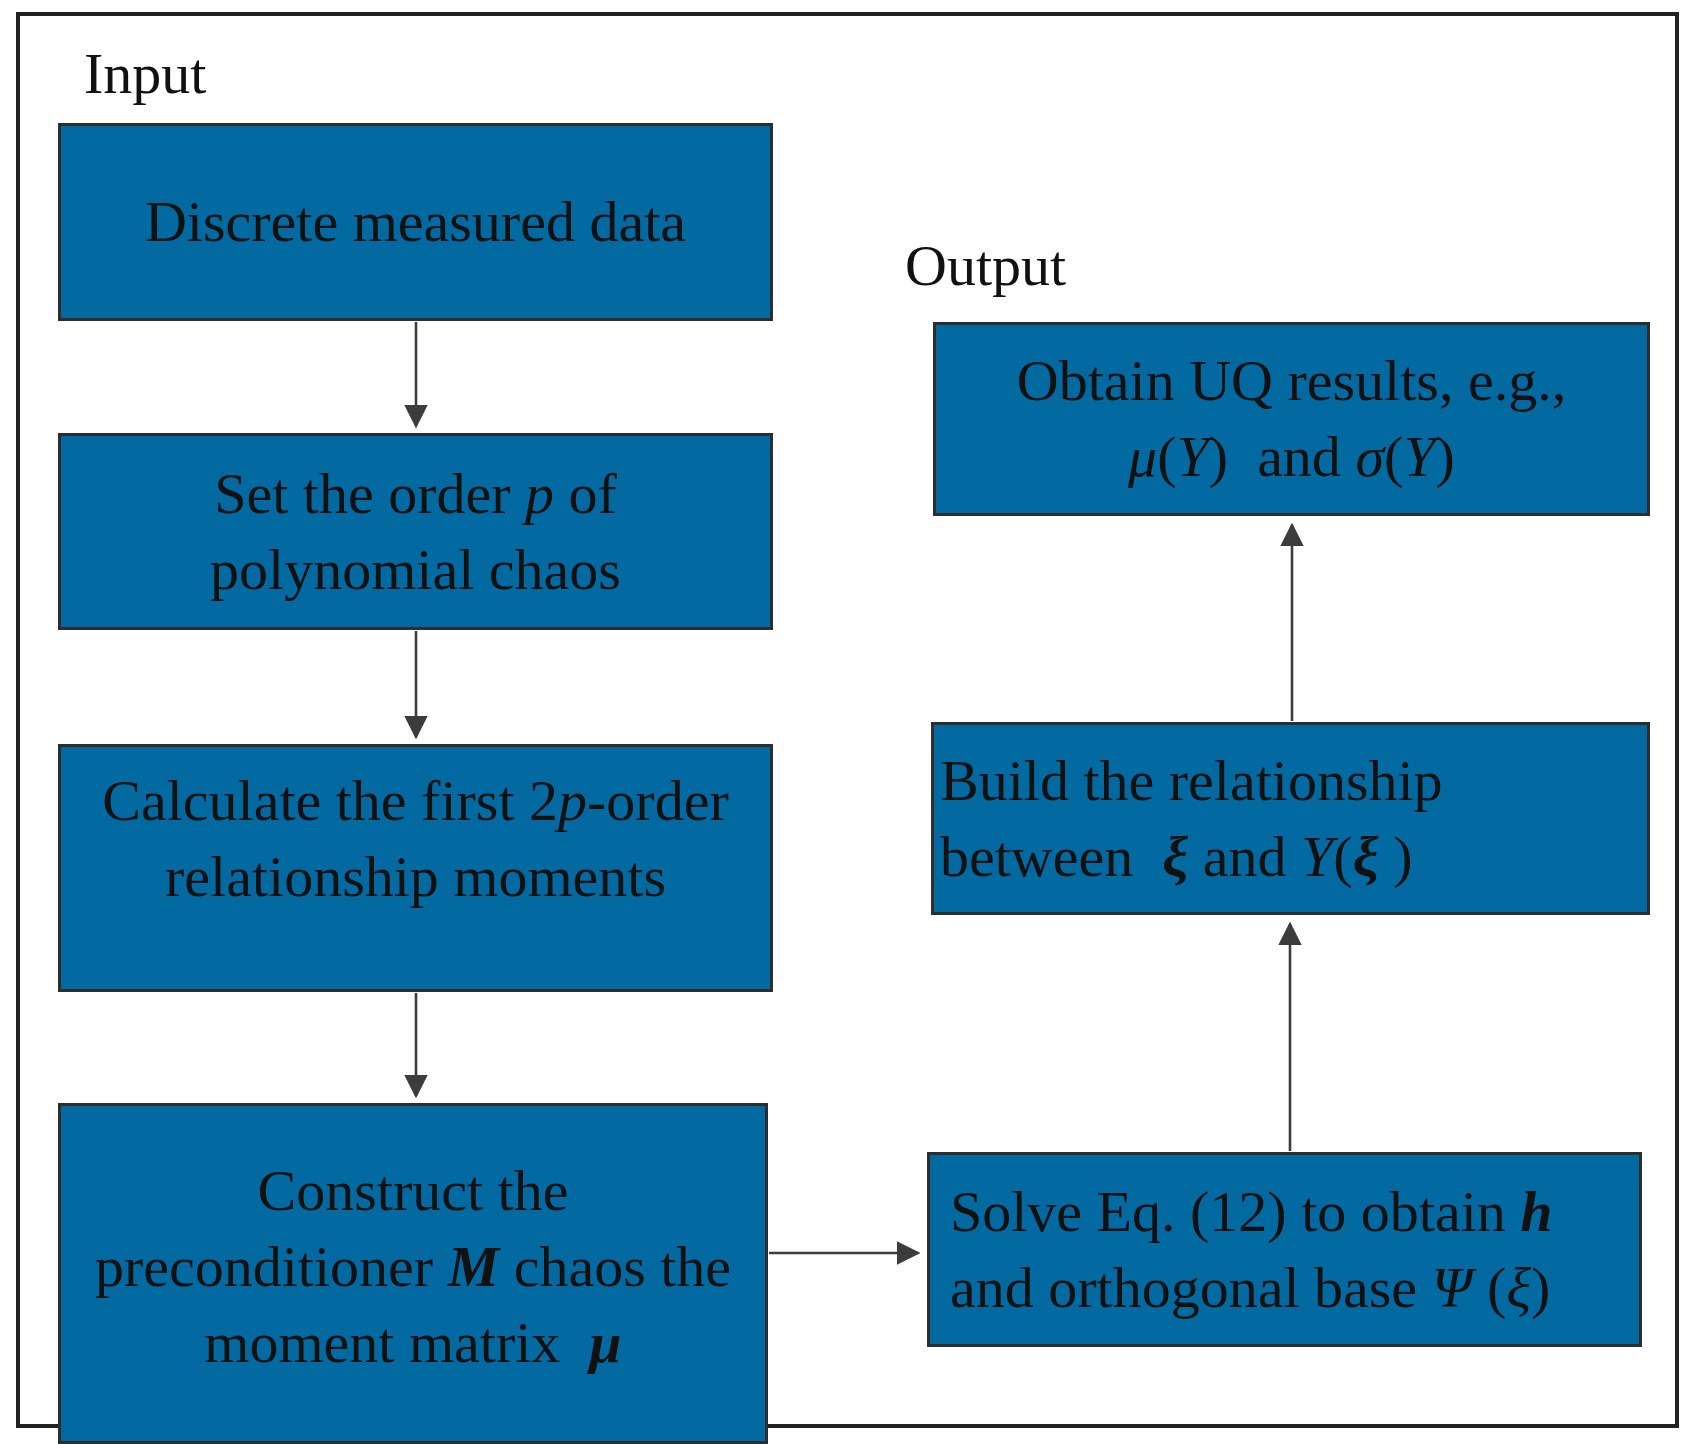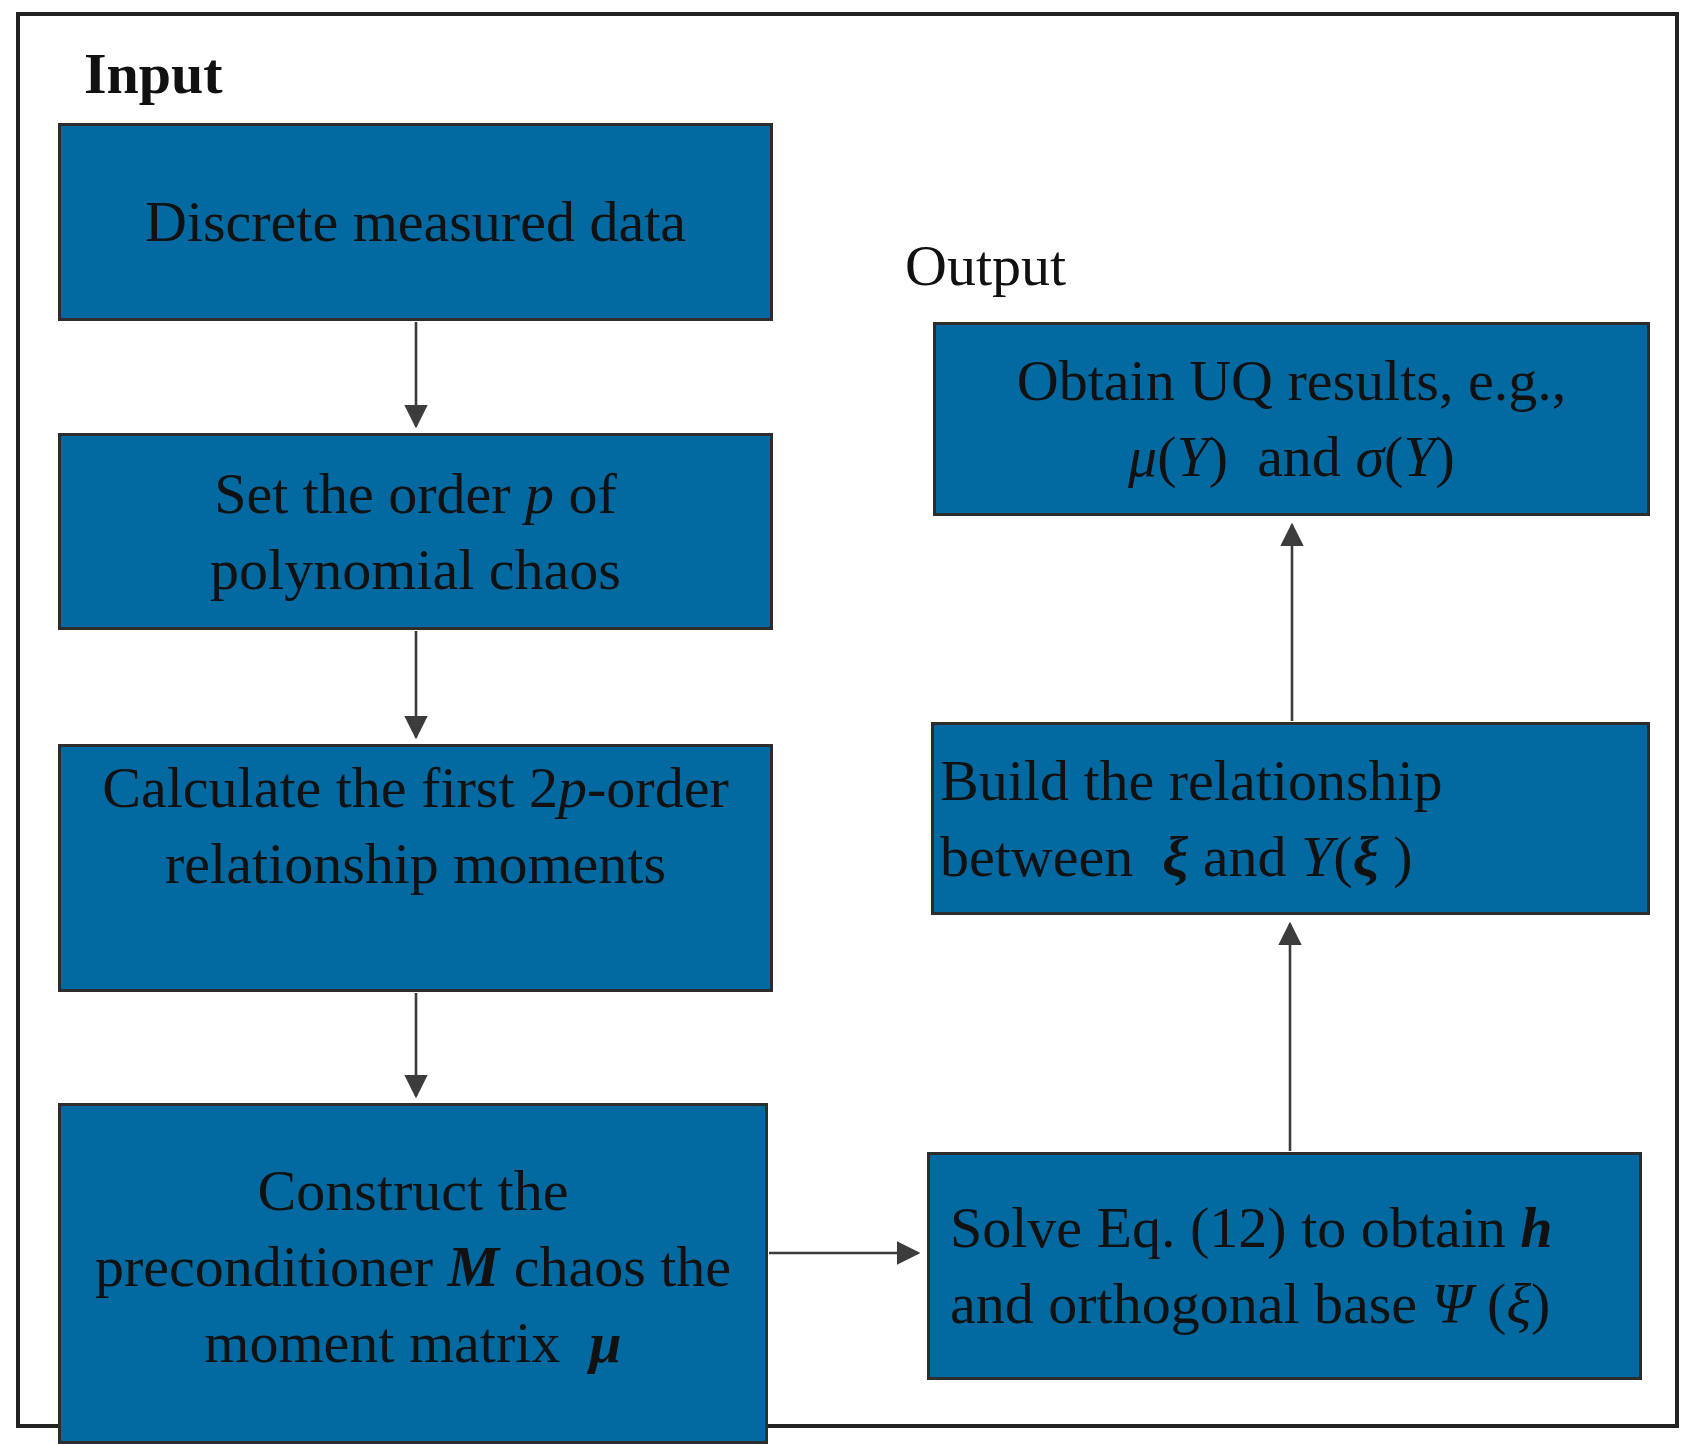--- a/index.html
+++ b/index.html
@@ -53,54 +53,54 @@
   }
   svg.arrows .head { fill: var(--arrow, #3c3c3c); }
 </style>
 </head>
 <body>
 
 <div class="canvas">
 
   <div class="frame"></div>
 
-  <div class="zone-label" style="left:84px; top:44px;font-weight:bold;">Input</div>
+  <div class="zone-label" style="left:84px; top:44px;">Input</div>
   <div class="zone-label" style="left:905px; top:236px;">Output</div>
 
   <div class="flow-box" style="left:58px; top:123px; width:715px; height:198px;">
     <div class="box-line"><span>Discrete measured data</span></div>
   </div>
 
   <div class="flow-box" style="left:58px; top:433px; width:715px; height:197px;">
     <div class="box-line"><span>Set the order </span><span style="font-style: italic;">p</span><span> of</span></div>
     <div class="box-line"><span>polynomial chaos</span></div>
   </div>
 
-  <div class="flow-box align-top" style="left:58px; top:744px; width:715px; height:248px; padding-top:3px;">
+  <div class="flow-box align-top" style="left:58px; top:744px; width:715px; height:248px; padding-top:16px;">
     <div class="box-line"><span>Calculate the first 2</span><span style="font-style: italic;">p</span><span>-order</span></div>
     <div class="box-line"><span>relationship moments</span></div>
   </div>
 
   <div class="flow-box" style="left:58px; top:1103px; width:710px; height:341px; padding-bottom:14px;">
     <div class="box-line"><span>Construct the</span></div>
     <div class="box-line"><span>preconditioner </span><span style="font-style: italic; font-weight: bold;">M</span><span> chaos the</span></div>
     <div class="box-line"><span>moment matrix&nbsp; </span><span style="font-style: italic; font-weight: bold;">μ</span></div>
   </div>
 
   <div class="flow-box" style="left:933px; top:322px; width:717px; height:194px;">
     <div class="box-line"><span>Obtain UQ results, e.g.,</span></div>
     <div class="box-line"><span style="font-style: italic;">μ</span><span>(</span><span style="font-style: italic;">Y</span><span>)&nbsp; and </span><span style="font-style: italic;">σ</span><span>(</span><span style="font-style: italic;">Y</span><span>)</span></div>
   </div>
 
   <div class="flow-box align-left" style="left:931px; top:722px; width:719px; height:193px; padding-left:6px;">
     <div class="box-line"><span>Build the relationship</span></div>
     <div class="box-line"><span>between&nbsp; </span><span style="font-style: italic; font-weight: bold;">ξ</span><span> and </span><span style="font-style: italic;">Y</span><span>(</span><span style="font-style: italic; font-weight: bold;">ξ</span><span> )</span></div>
   </div>
 
-  <div class="flow-box align-left" style="left:927px; top:1152px; width:715px; height:228px; padding-left:20px;">
+  <div class="flow-box align-left" style="left:927px; top:1152px; width:715px; height:195px; padding-left:20px;">
     <div class="box-line"><span>Solve Eq. (12) to obtain </span><span style="font-style: italic; font-weight: bold;">h</span></div>
     <div class="box-line"><span>and orthogonal base </span><span style="font-style: italic;">Ψ</span><span> (</span><span style="font-style: italic;">ξ</span><span>)</span></div>
   </div>
 
   <svg class="arrows" viewBox="0 0 1693 1444">
     <defs>
       <marker id="ah" viewBox="0 0 10 10" refX="9" refY="5" markerWidth="9" markerHeight="9" orient="auto-start-reverse">
         <path class="head" d="M0,0 L10,5 L0,10 z"></path>
       </marker>
     </defs>

